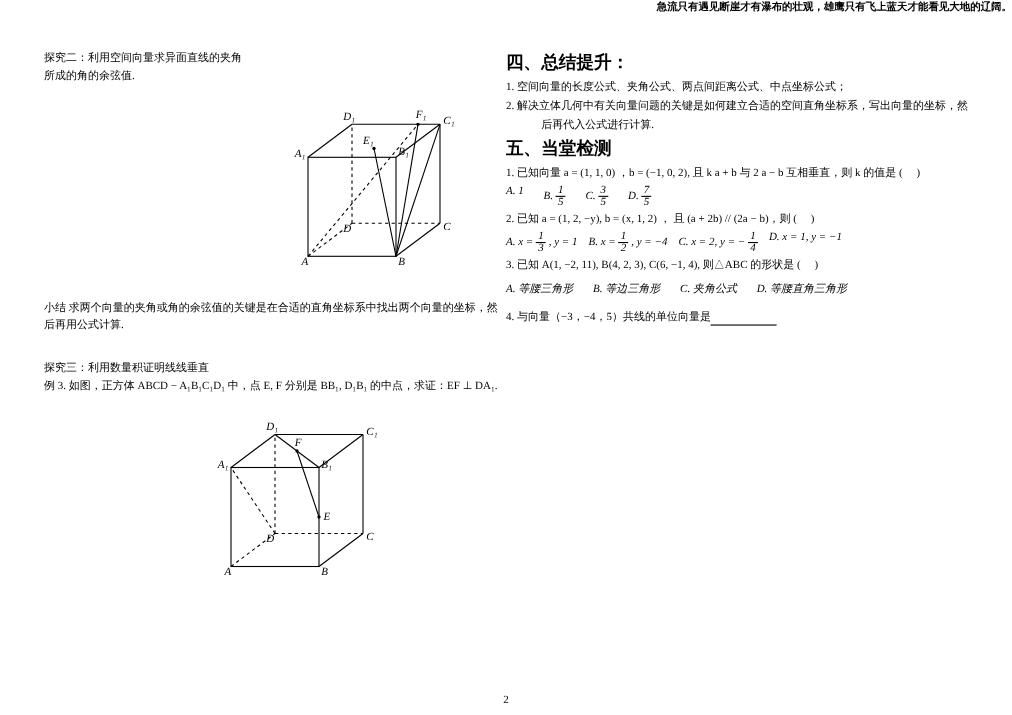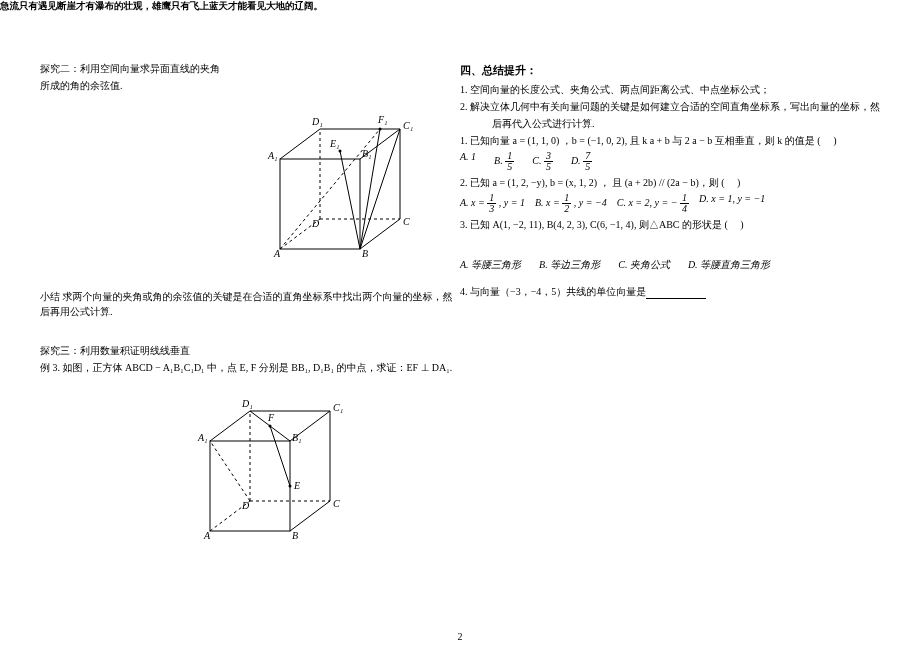--- a/index.html
+++ b/index.html
@@ -15,27 +15,27 @@
     }
     .page {
       display: flex;
       padding: 20px 40px 10px 40px;
     }
     .column {
       flex: 1;
       width: 400px;
     }
     .header-quote {
-      text-align: left;
+      text-align: right;
       font-size: 9.5px;
       font-weight: bold;
-      margin-bottom: 26px;
+      margin-bottom: 10px;
     }
     .section-title {
-      font-size: 11px;
+      font-size: 16px;
       font-weight: bold;
       margin: 4px 0;
     }
     .text-line {
       margin: 2px 0;
       line-height: 1.5;
     }
     .indent-line {
       margin-left: 32px;
     }
@@ -182,20 +182,21 @@
       <text x="88" y="40" font-size="8">F</text>
     </svg>
   </div>
 
   <div class="column">
     <div class="section-title">四、总结提升：</div>
     <div class="text-line">1. 空间向量的长度公式、夹角公式、两点间距离公式、中点坐标公式；</div>
     <div class="text-line">2. 解决立体几何中有关向量问题的关键是如何建立合适的空间直角坐标系，写出向量的坐标，然</div>
     <div class="text-line indent-line">后再代入公式进行计算.</div>
 
+    <div class="section-title">五、当堂检测</div>
 
     <div class="text-line math">
       <span>1. 已知向量 a = (1, 1, 0) ，b = (−1, 0, 2), 且 k a + b 与 2 a − b 互相垂直，则 k 的值是 (</span>
       <span class="paren">)</span>
     </div>
     <div class="options math">
       <span class="option-item">A. 1</span>
       <span class="option-item">
         <span>B.</span>
         <span class="frac"><span class="num">1</span><span class="den">5</span></span>
@@ -229,21 +230,21 @@
         <span>C.  x = 2, y = −</span>
         <span class="frac"><span class="num">1</span><span class="den">4</span></span>
       </span>
       <span class="option-item">D.  x = 1, y = −1</span>
     </div>
 
     <div class="text-line math">
       <span>3. 已知 A(1, −2, 11), B(4, 2, 3), C(6, −1, 4), 则△ABC 的形状是 (</span>
       <span class="paren">)</span>
     </div>
-    <div class="options" style="margin-top:26px;align-items:center;">
+    <div class="options" style="margin-top:6px;align-items:center;">
       <span class="option-item">A. 等腰三角形</span>
       <span class="option-item">B. 等边三角形</span>
       <span class="option-item">C. 夹角公式</span>
       <span class="option-item">D. 等腰直角三角形</span>
     </div>
 
     <div class="text-line" style="margin-top:12px;">
       <span>4. 与向量（−3，−4，5）共线的单位向量是</span><span class="blank"></span>
     </div>
   </div>

